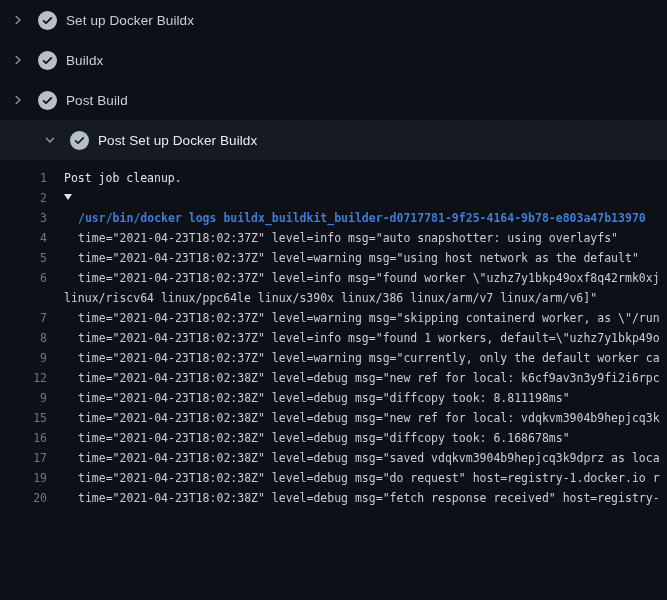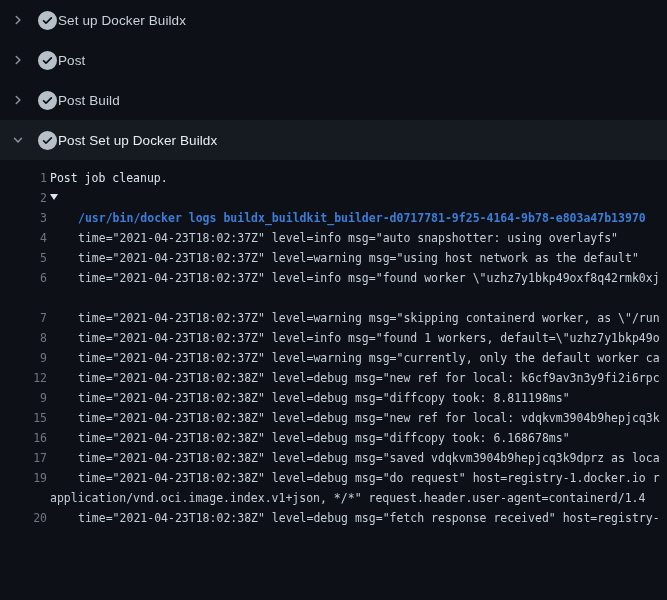--- a/index.html
+++ b/index.html
@@ -14,36 +14,36 @@
     background: var(--page-bg, #0d1117);
   }
 
   
   .section {
     height: 40px;
     display: flex;
     align-items: center;
     cursor: pointer;
   }
-  .section.expanded { background: var(--band-bg, #161b22); }
+  .section.expanded { background: var(--band-bg, #161b22); padding-left: 32px; }
   .chev {
     width: 14px; height: 14px;
     margin-left: 11px;
     flex: none;
     display: flex; align-items: center; justify-content: center;
   }
   .section:not(.expanded) .chev-down { display: none; }
   .check {
     width: 19px; height: 19px;
     margin-left: 13px;
     flex: none;
     display: flex; align-items: center;
   }
   .sec-label {
-    margin-left: 1px;
+    margin-left: 9px;
     font-size: 13.5px;
     color: var(--label, #c9d1d9);
     letter-spacing: 0.1px;
   }
   .section.expanded .sec-label {
     color: var(--label-strong, #e6edf3);
     font-weight: 500;
   }
 
   
@@ -59,21 +59,21 @@
     white-space: pre;
     overflow: hidden;
   }
   .num {
     width: 47px;
     flex: none;
     text-align: right;
     color: var(--num, #6e7681);
     cursor: pointer;
   }
-  .content { margin-left: 3px; color: var(--log-text, #c4cfd9); }
+  .content { margin-left: 17px; color: var(--log-text, #c4cfd9); }
   .row.plain .content, .row.group .content { color: var(--log-bright, #dde6ee); }
   .row.nested .content, .row.command .content { margin-left: 31px; }
   .row.command .content {
     color: var(--cmd, #3b7dd8);
     font-weight: bold;
   }
   .row.group .content { cursor: pointer; }
   .tri {
     display: none;
     width: 0; height: 0;
@@ -110,21 +110,21 @@
       <svg class="chev-right" width="14" height="14" viewBox="0 0 16 16">
         <path d="M6 4l4.2 4L6 12" fill="none" stroke="#8b949e" stroke-width="1.7" stroke-linecap="round" stroke-linejoin="round"></path>
       </svg>
 
     </span>
     <span class="check">
       <svg width="19" height="19" viewBox="0 0 16 16">
         <path fill="#b7c0c9" fill-rule="evenodd" d="M8 16A8 8 0 1 1 8 0a8 8 0 0 1 0 16zm3.78-9.72a.75.75 0 0 0-1.06-1.06L6.75 9.19 5.28 7.72a.75.75 0 0 0-1.06 1.06l2 2a.75.75 0 0 0 1.06 0l4.5-4.5z"></path>
       </svg>
     </span>
-    <span class="sec-label">Post</span>
+    <span class="sec-label">Buildx</span>
   </div>
 
   <div class="section">
     <span class="chev">
       <svg class="chev-right" width="14" height="14" viewBox="0 0 16 16">
         <path d="M6 4l4.2 4L6 12" fill="none" stroke="#8b949e" stroke-width="1.7" stroke-linecap="round" stroke-linejoin="round"></path>
       </svg>
 
     </span>
     <span class="check">
@@ -176,20 +176,21 @@
     <span class="content"><span class="txt">time="2021-04-23T18:02:37Z" level=warning msg="using host network as the default"</span></span>
   </div>
 
   <div class="row nested">
     <span class="num">6</span>
     <span class="content"><span class="txt">time="2021-04-23T18:02:37Z" level=info msg="found worker \"uzhz7y1bkp49oxf8q42rmk0xj</span></span>
   </div>
 
   <div class="row wrap">
     <span class="num"></span>
+    <span class="content"><span class="txt">linux/riscv64 linux/ppc64le linux/s390x linux/386 linux/arm/v7 linux/arm/v6]"</span></span>
   </div>
 
   <div class="row nested">
     <span class="num">7</span>
     <span class="content"><span class="txt">time="2021-04-23T18:02:37Z" level=warning msg="skipping containerd worker, as \"/run</span></span>
   </div>
 
   <div class="row nested">
     <span class="num">8</span>
     <span class="content"><span class="txt">time="2021-04-23T18:02:37Z" level=info msg="found 1 workers, default=\"uzhz7y1bkp49o</span></span>
@@ -227,23 +228,19 @@
     <span class="num">17</span>
     <span class="content"><span class="txt">time="2021-04-23T18:02:38Z" level=debug msg="saved vdqkvm3904b9hepjcq3k9dprz as loca</span></span>
   </div>
 
 
   <div class="row nested">
     <span class="num">19</span>
     <span class="content"><span class="txt">time="2021-04-23T18:02:38Z" level=debug msg="do request" host=registry-1.docker.io r</span></span>
   </div>
 
-  <div class="row wrap">
-    <span class="num"></span>
-    <span class="content"><span class="txt">application/vnd.oci.image.index.v1+json, */*" request.header.user-agent=containerd/1.4</span></span>
-  </div>
 
   <div class="row nested">
     <span class="num">20</span>
     <span class="content"><span class="txt">time="2021-04-23T18:02:38Z" level=debug msg="fetch response received" host=registry-</span></span>
   </div>
 </div>
 </div>
 
 </body></html>

